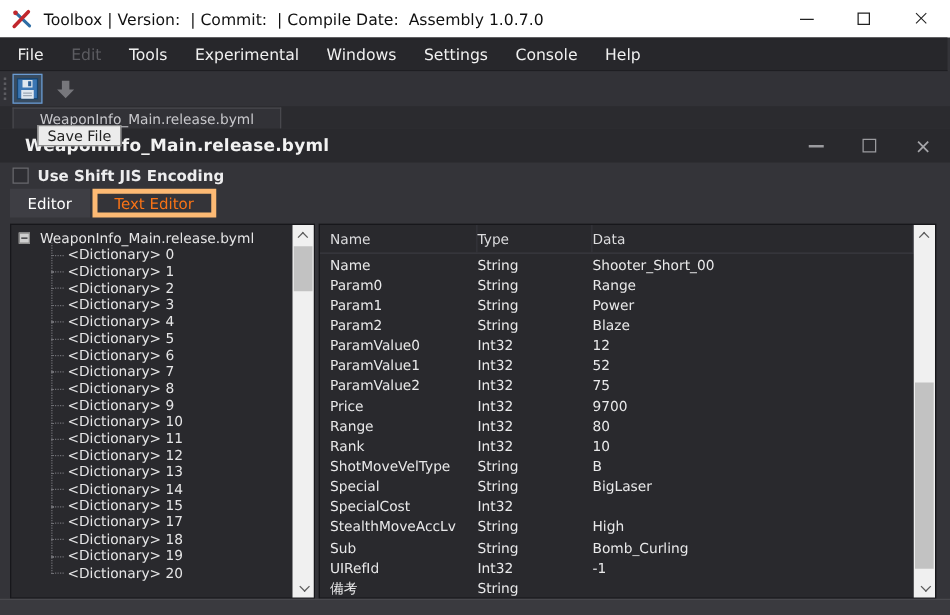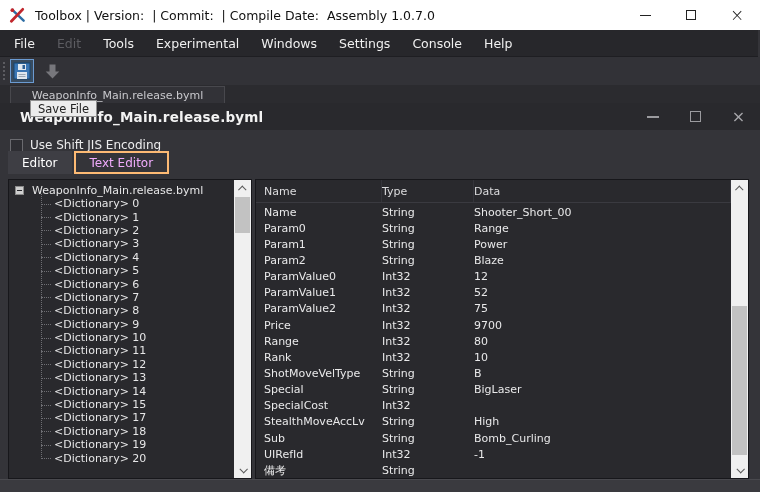--- a/index.html
+++ b/index.html
@@ -42,28 +42,28 @@
   .inner { position:absolute; top:103px; left:0; right:0; bottom:0; background:#343439; }
   .inner-titlebar { position:absolute; top:0; left:0; right:0; height:27px; background:#29292d;
                     display:flex; align-items:center; }
   .inner-title { margin-left:20px; font-size:13.5px; font-weight:bold; color:#f2f2f2; letter-spacing:.2px; }
   .inner-controls { margin-left:auto; display:flex; height:100%; }
   .inner-btn { width:43px; height:100%; display:flex; align-items:center; justify-content:center; }
   .iglyph-min { width:12px; height:2px; background:#9b9b9f; display:block; }
   .iglyph-max { width:11px; height:11px; border:1px solid #9b9b9f; display:block; }
   .iglyph-close { font-size:16px; color:#a6a6aa; line-height:1; }
 
-  .check-row { position:absolute; top:31px; left:0; height:18px; display:flex; align-items:flex-end; }
+  .check-row { position:absolute; top:31px; left:0; height:18px; display:flex; align-items:flex-start;font-weight:bold; }
   .checkbox { width:13px; height:13px; margin-left:10px; background:#2e2e33; border:1px solid #6a6a6f; }
   .check-label { margin-left:7px; font-size:12px; color:#ededee; }
 
   .editor-tabs { position:absolute; top:48px; left:8px; height:23px; display:flex; align-items:stretch;justify-content:flex-end; }
   .etab { padding:0 14px; font-size:12px; display:flex; align-items:center; }
   .etab.active { background:#3e3e44; color:#ffffff; }
-  .etab.inactive { border:2px solid #fdba74; color:#f0abfc; margin-left:2px; }
+  .etab.inactive { border:4px solid #fdba74; color:#f97316; margin-left:2px; }
 
   
   .tree-panel { position:absolute; left:8px; top:76px; width:244px; height:300px;
                 background:#29292d; border:1px solid #17171b; }
   .tree-view { position:absolute; left:0; top:0; right:17px; bottom:0; overflow:hidden;
                font-size:11px; color:#e6e6e7; }
   .tree-root { display:flex; align-items:center; height:14px; margin-top:3px; }
   .expand-box { width:9px; height:9px; margin-left:6px; background:#cfcfcf; border:1px solid #8a8a8a;
                 position:relative; flex:0 0 auto; }
   .expand-box::after { content:""; position:absolute; left:1px; right:1px; top:3px; height:1px; background:#26262a; }

